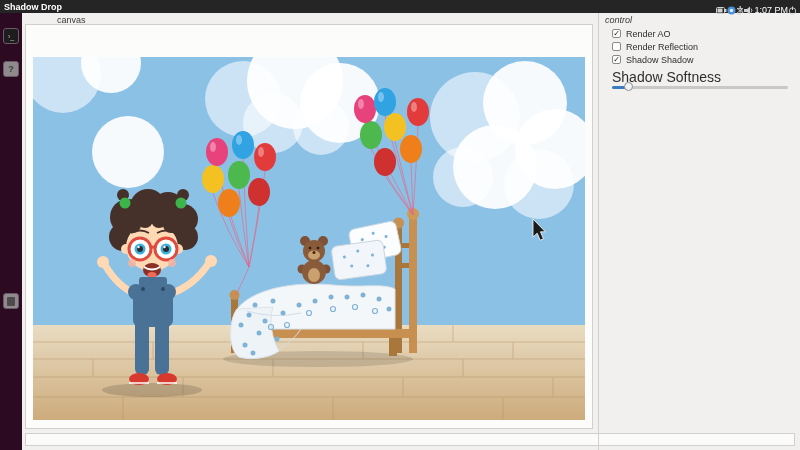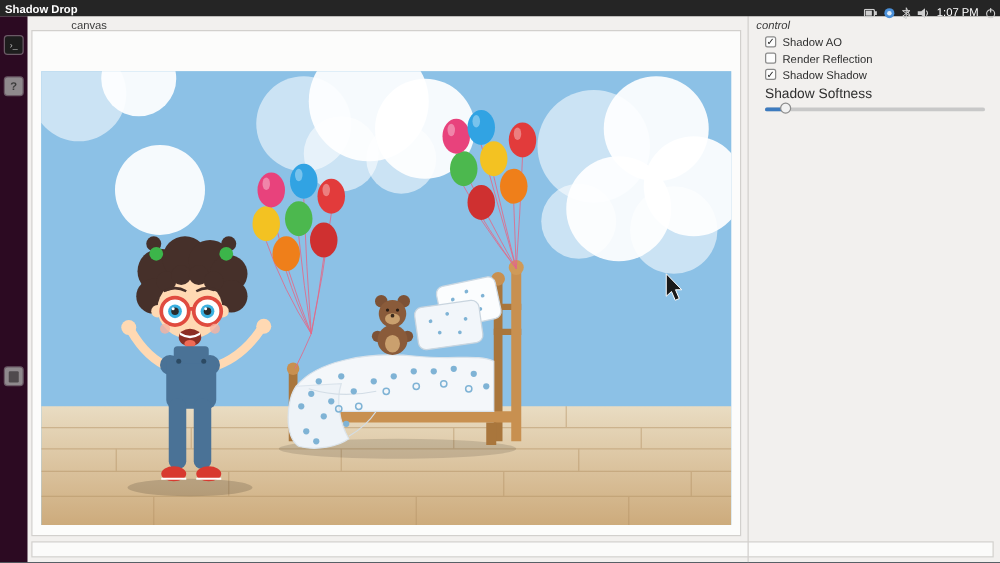--- a/index.html
+++ b/index.html
@@ -3,21 +3,21 @@
 <meta charset="utf-8">
 <style>
   html,body{margin:0;padding:0;background:#000;}
   .screen{position:relative;width:800px;height:450px;overflow:hidden;
     font-family:"Liberation Sans",sans-serif;background:var(--window_bg,#f2f0ee);padding-left:12px;}
 
   
   .topbar{position:absolute;left:0;top:0;width:800px;height:13px;background:var(--topbar,#252525);
     color:#fff;display:flex;align-items:center;font-size:9px;z-index:30;}
   .topbar .title{margin-left:4px;font-weight:bold;}
-  .tray{position:absolute;right:3px;top:0;height:20px;display:flex;align-items:center;gap:5px;}
+  .tray{position:absolute;right:3px;top:0;height:20px;display:flex;align-items:center;}
   .tray svg{display:block;}
   .clock{color:#fff;font-size:9px;}
 
   
   .launcher{position:absolute;left:0;top:13px;width:22px;height:437px;background:var(--launcher,#2c0a22);z-index:20;}
   .ltile{position:absolute;left:3px;width:16px;height:16px;border-radius:3px;border:1px solid #6b5a66;
     box-sizing:border-box;display:flex;align-items:center;justify-content:center;font-size:9px;color:#cfc9cd;}
   .ltile.term{top:15px;background:#1d1d1d;}
   .ltile.term::after{content:"›_";font-size:7px;color:#bdbdbd;}
   .ltile.help{top:48px;background:#8f8a8d;color:#3b3b3b;font-weight:bold;}
@@ -34,21 +34,21 @@
   .bottom-strip{position:absolute;left:25px;top:433px;width:770px;height:13px;background:#fbfbfa;
     border:1px solid var(--border,#d5d3d0);box-sizing:border-box;z-index:2;}
 
   
   .control-panel{position:absolute;left:600px;top:13px;width:200px;height:420px;z-index:5;}
   .ctl-rows{position:absolute;left:12px;top:14px;width:180px;}
   .chk-row{display:flex;align-items:center;gap:5px;height:13px;font-size:9px;color:#2e2e2e;}
   .chk-box{width:9px;height:9px;border:1px solid #8a8a8a;background:#fdfdfd;border-radius:2px;
     box-sizing:border-box;display:flex;align-items:center;justify-content:center;
     font-size:8px;line-height:8px;color:#222;}
-  .slider-label{font-size:11px;color:#2e2e2e;margin-top:3px;height:12px;}
+  .slider-label{font-size:14px;color:#2e2e2e;margin-top:3px;height:12px;}
   .slider{position:relative;width:176px;height:10px;margin-top:1px;}
   .slider-track{position:absolute;left:0;top:4px;width:100%;height:3px;background:#c8c8c8;border-radius:2px;}
   .slider-fill{position:absolute;left:0;top:4px;height:3px;background:var(--slider_fill,#3d7bbf);border-radius:2px;}
   .slider-handle{position:absolute;top:0;width:9px;height:9px;border-radius:50%;
     background:#f2f2f2;border:1px solid #8d8d8d;box-sizing:border-box;}
 
   
   .sky{fill:var(--sky,#8cc1e6);}
   .cloudA{fill:var(--cloud,#ffffff);opacity:.55;}
   .cloudB{fill:var(--cloud,#ffffff);opacity:.92;}
@@ -342,21 +342,21 @@
 
       <polygon points="500,162 500,180 504.2,176.2 507.2,183.2 510.4,181.8 507.4,174.8 512.4,174.8" fill="#1a1a1a" stroke="#ffffff" stroke-width="0.8"></polygon>
     </svg>
   </div>
 
   <span class="panel-label" style="left:605px;top:15px;font-style:italic;">control</span>
   <div class="control-panel">
     <div class="ctl-rows">
       <div class="chk-row">
         <span class="chk-box">✓</span>
-        <span>Shadow AO</span>
+        <span>Render AO</span>
       </div>
       <div class="chk-row">
         <span class="chk-box"></span>
         <span>Render Reflection</span>
       </div>
       <div class="chk-row">
         <span class="chk-box">✓</span>
         <span>Shadow Shadow</span>
       </div>
       <div class="slider-label">Shadow Softness</div>

